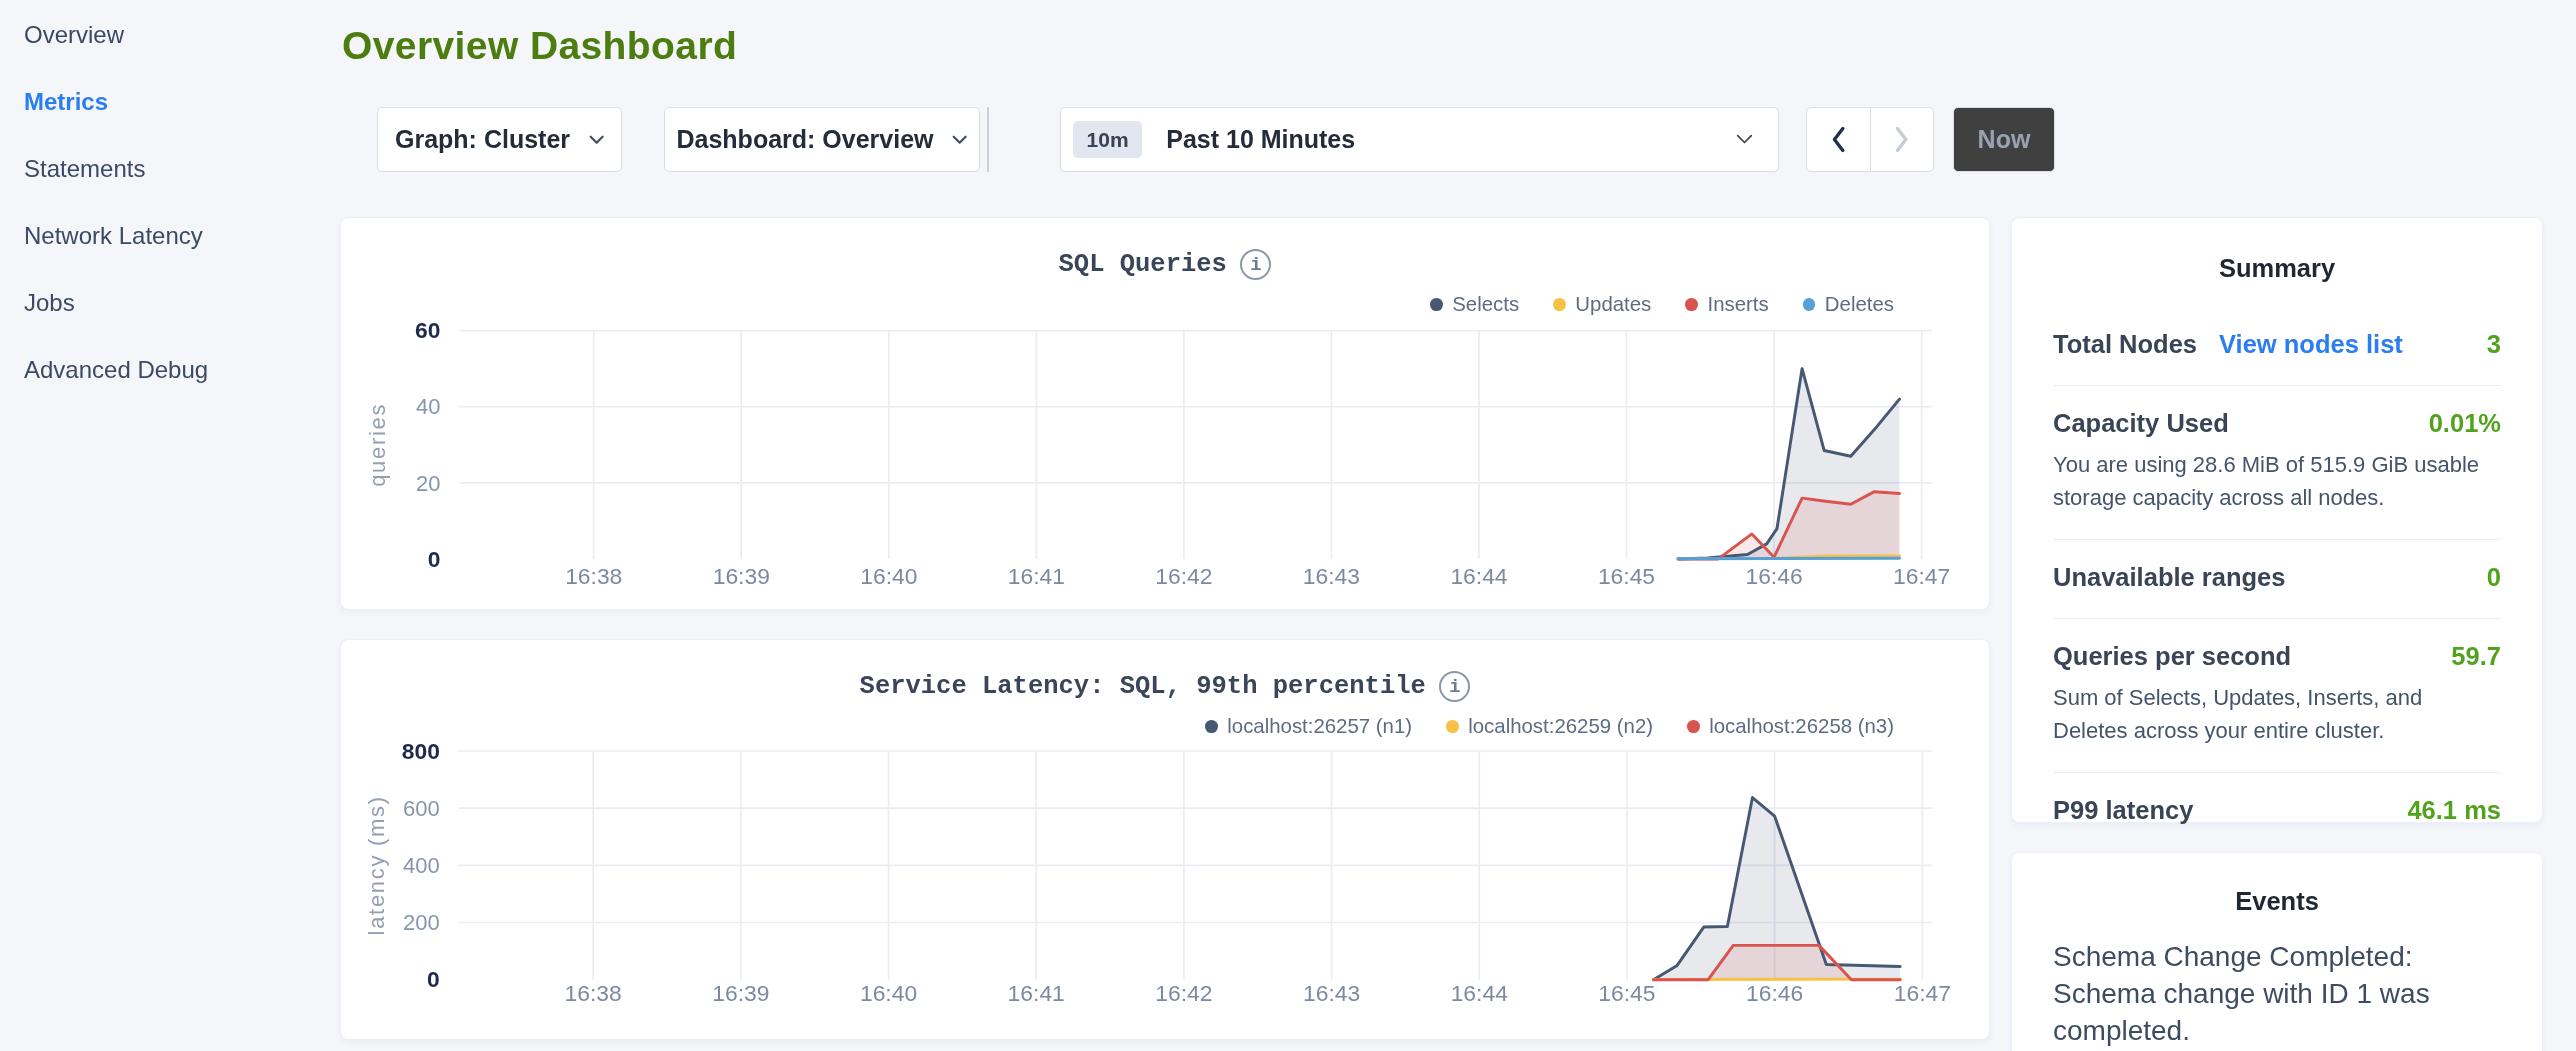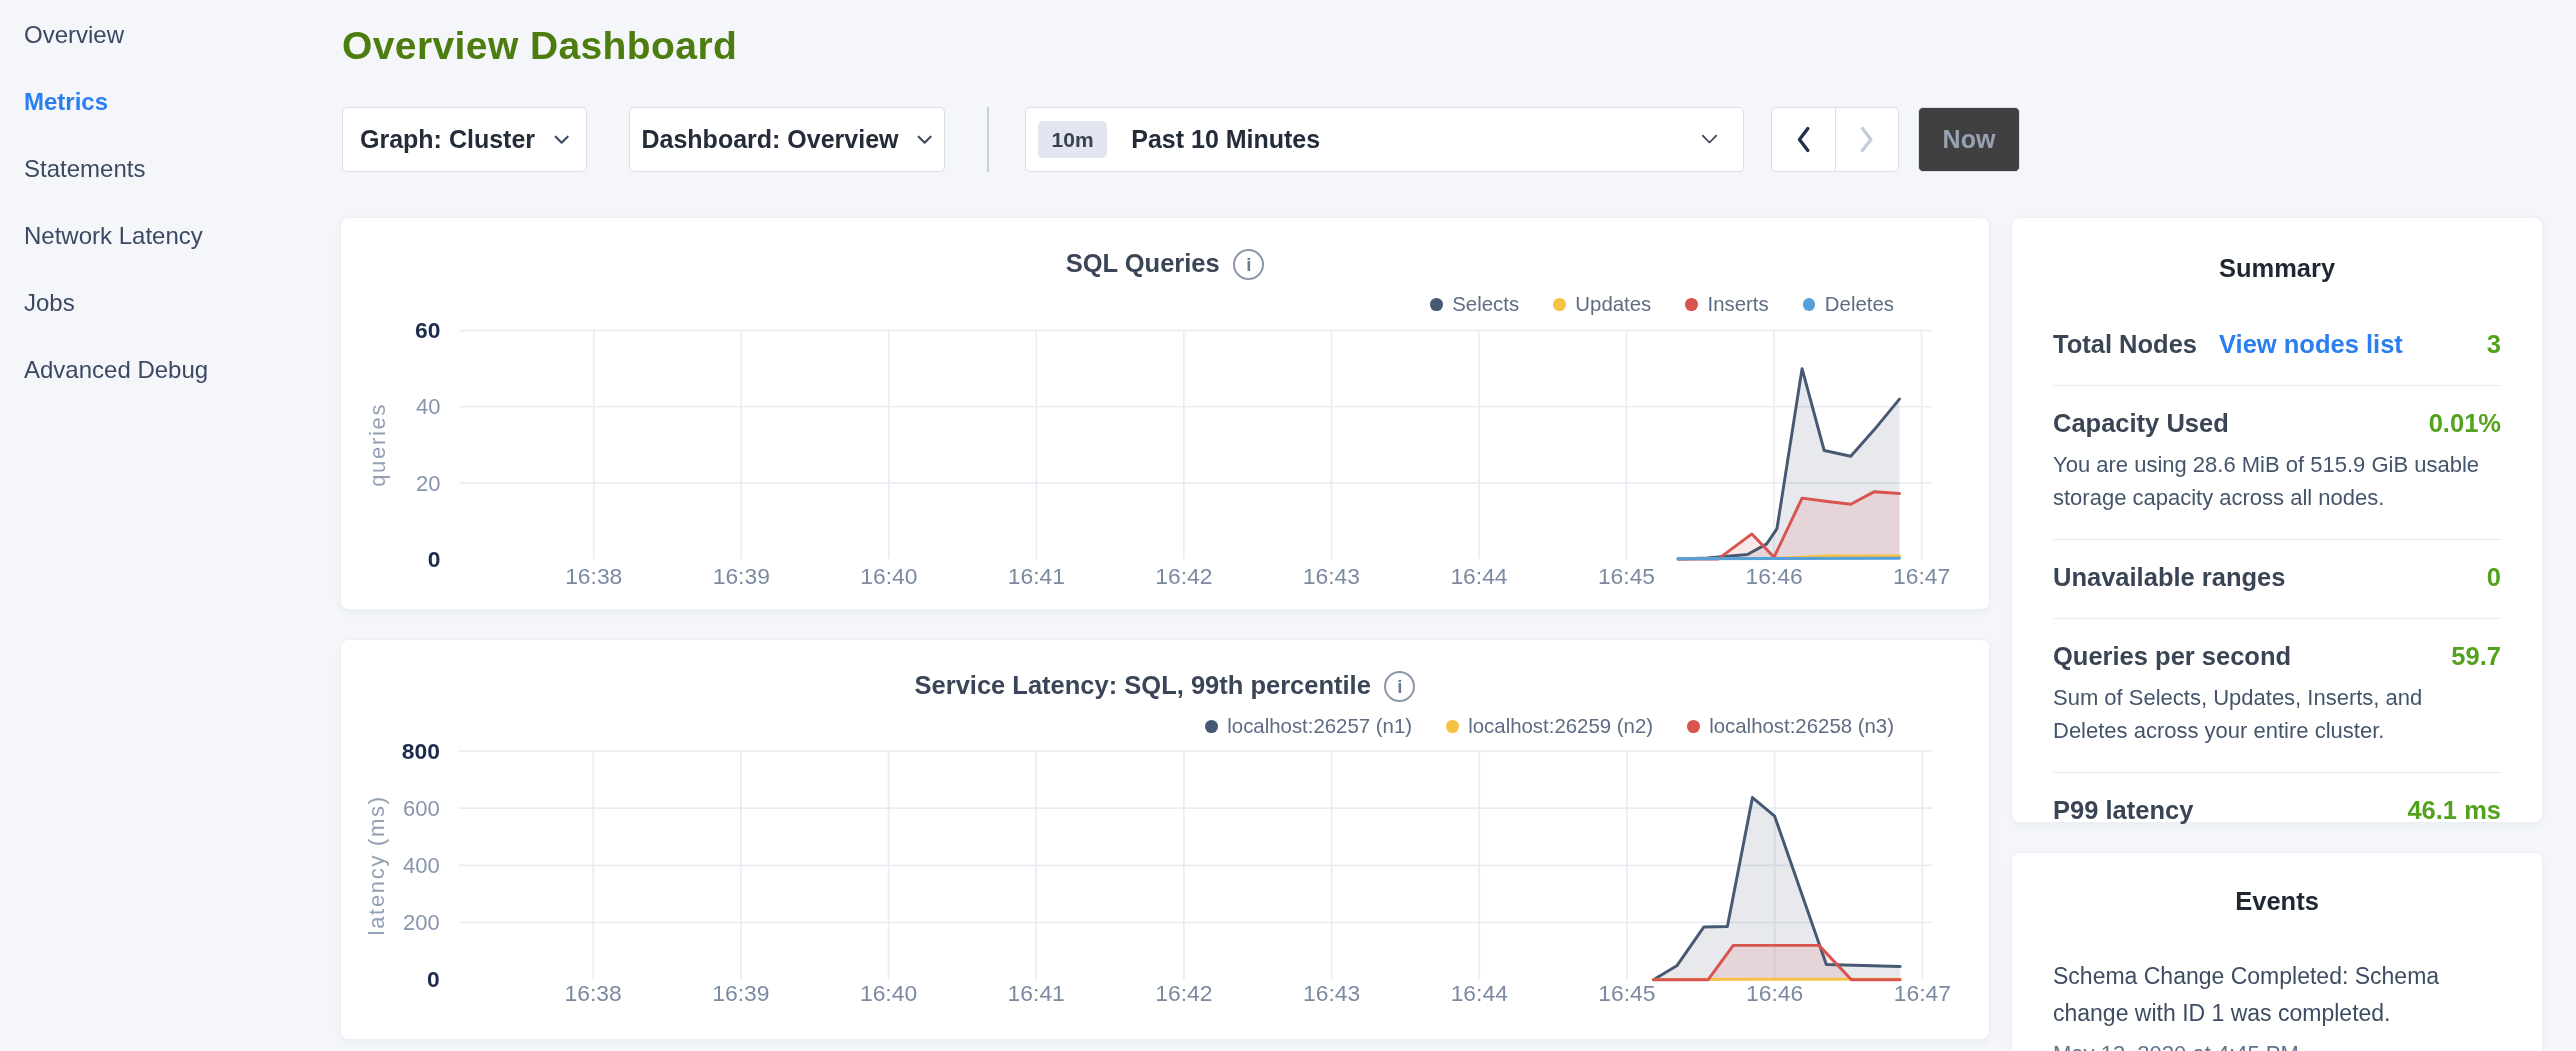--- a/index.html
+++ b/index.html
@@ -10,61 +10,61 @@
   }
   
   .sidebar { position:absolute; left:0; top:0; width:340px; height:100%; padding-top:1.7px; }
   .nav-item {
     height:67px; display:flex; align-items:center; padding-left:24px;
     font-size:24px; color:#3c4962; cursor:pointer;
   }
   .nav-item.active { color:#2a7ef0; font-weight:bold; }
   
   .page-title { position:absolute; left:342px; top:24px; font-size:39px; font-weight:bold; color:#4d7c0f; letter-spacing:0.4px; }
-  .ctl { position:absolute; top:107px; height:65px; background:#fff; border:1.7px solid #d9dee9; border-radius:5.1px; }
+  .ctl { position:absolute; top:107px; height:65px; background:#fff; border:1.7px solid #d9dee9; border-radius:5.1px;margin-left:35px; }
   .dd { display:flex; align-items:center; justify-content:center; gap:18.7px; font-size:25px; font-weight:bold; color:#242c3a; cursor:pointer; }
   .dd1 { left:342px; width:245px; }
   .dd2 { left:629px; width:316px; }
   .vdivider { position:absolute; left:987px; top:107px; width:1.7px; height:65px; background:#c9cfdb; }
   .timepicker { left:1025px; width:719px; display:flex; align-items:center; padding:0 25.5px 0 12px; cursor:pointer; }
   .time-badge { background:#e2e6f0; border-radius:5.1px; padding:6.8px 13.6px; font-size:21px; font-weight:bold; color:#3a4254; }
   .time-label { margin-left:24px; font-size:25px; font-weight:bold; color:#242c3a; }
   .tp-caret { margin-left:auto; }
   .arrows { left:1771px; width:128px; display:flex; padding:0; overflow:hidden; }
   .arrow-btn { flex:1; display:flex; align-items:center; justify-content:center; cursor:pointer; }
   .arrow-btn + .arrow-btn { border-left:1.7px solid #d9dee9; }
   .now-btn { left:1918px; width:102px; background:#404040; display:flex; align-items:center; justify-content:center;
              font-size:25px; font-weight:bold; color:#98a2b3; cursor:default; }
   
   .panel { position:absolute; background:#fff; border:0.9px solid #eceff5; border-radius:8.5px;
            box-shadow:0 2.6px 6.8px rgba(60,80,120,0.05); }
   .chart-panel1 { left:340px; top:217px;  width:1650px; height:393px; }
   .chart-panel2 { left:340px; top:639px;  width:1650px; height:401px; }
-  .chart-title-row { position:absolute; top:31px; left:0; right:0; display:flex; justify-content:center; align-items:flex-start; gap:13.6px; }
+  .chart-title-row { position:absolute; top:31px; left:0; right:0; display:flex; justify-content:center; align-items:center; gap:13.6px;font-family:Liberation Mono, monospace; }
   .chart-title { font-size:25.5px; font-weight:bold; color:#3a4658; }
   .info-icon { width:31px; height:31px; border:2.1px solid #8d97a8; border-radius:50%;
                display:flex; align-items:center; justify-content:center;
                font-size:18.7px; font-weight:bold; color:#6d7b90; cursor:pointer; }
   .legend { position:absolute; right:95px; top:75px; display:flex; gap:34px; align-items:center; }
   .legend-item { display:flex; align-items:center; gap:9.4px; font-size:20.4px; color:#5d6c82; cursor:pointer; }
   .legend-item .dot { width:12.8px; height:12.8px; border-radius:50%; display:inline-block; }
   .plot-svg { position:absolute; left:0; top:0; width:100%; height:100%; }
   
   .summary-panel { left:2011px; top:217px; width:532px; height:606px; padding:36px 41px 0; }
   .rail-heading { text-align:center; font-size:25.5px; font-weight:bold; color:#1f2733; }
   .sum-sec { border-bottom:1.7px solid #e9edf3; padding:23px 0 25.5px; }
   .sum-sec.first { margin-top:24px; }
   .sum-sec.last { border-bottom:none; }
   .sum-row { display:flex; align-items:baseline; }
   .sum-label { font-size:25.5px; font-weight:bold; color:#394455; }
   .sum-link { margin-left:22px; font-size:25.5px; font-weight:bold; color:#2a7ef0; cursor:pointer; }
   .sum-value { margin-left:auto; font-size:25.5px; font-weight:bold; color:#53a21e; }
   .sum-desc { margin-top:10.2px; font-size:22px; line-height:33px; color:#44546a; }
   .events-panel { left:2011px; top:852px; width:532px; height:272px; padding:34px 41px 0; }
-  .event-msg { margin-top:42px; font-size:23px; line-height:37px; color:#3e4c61; }
+  .event-msg { margin-top:22px; font-size:28px; line-height:37px; color:#3e4c61; }
   .event-time { margin-top:8.5px; font-size:22px; color:#5f738c; }
 </style>
 </head>
 <body>
 
 <div id="app">
 
   <nav class="sidebar">
     <div class="nav-item">Overview</div>
     <div class="nav-item active">Metrics</div>

